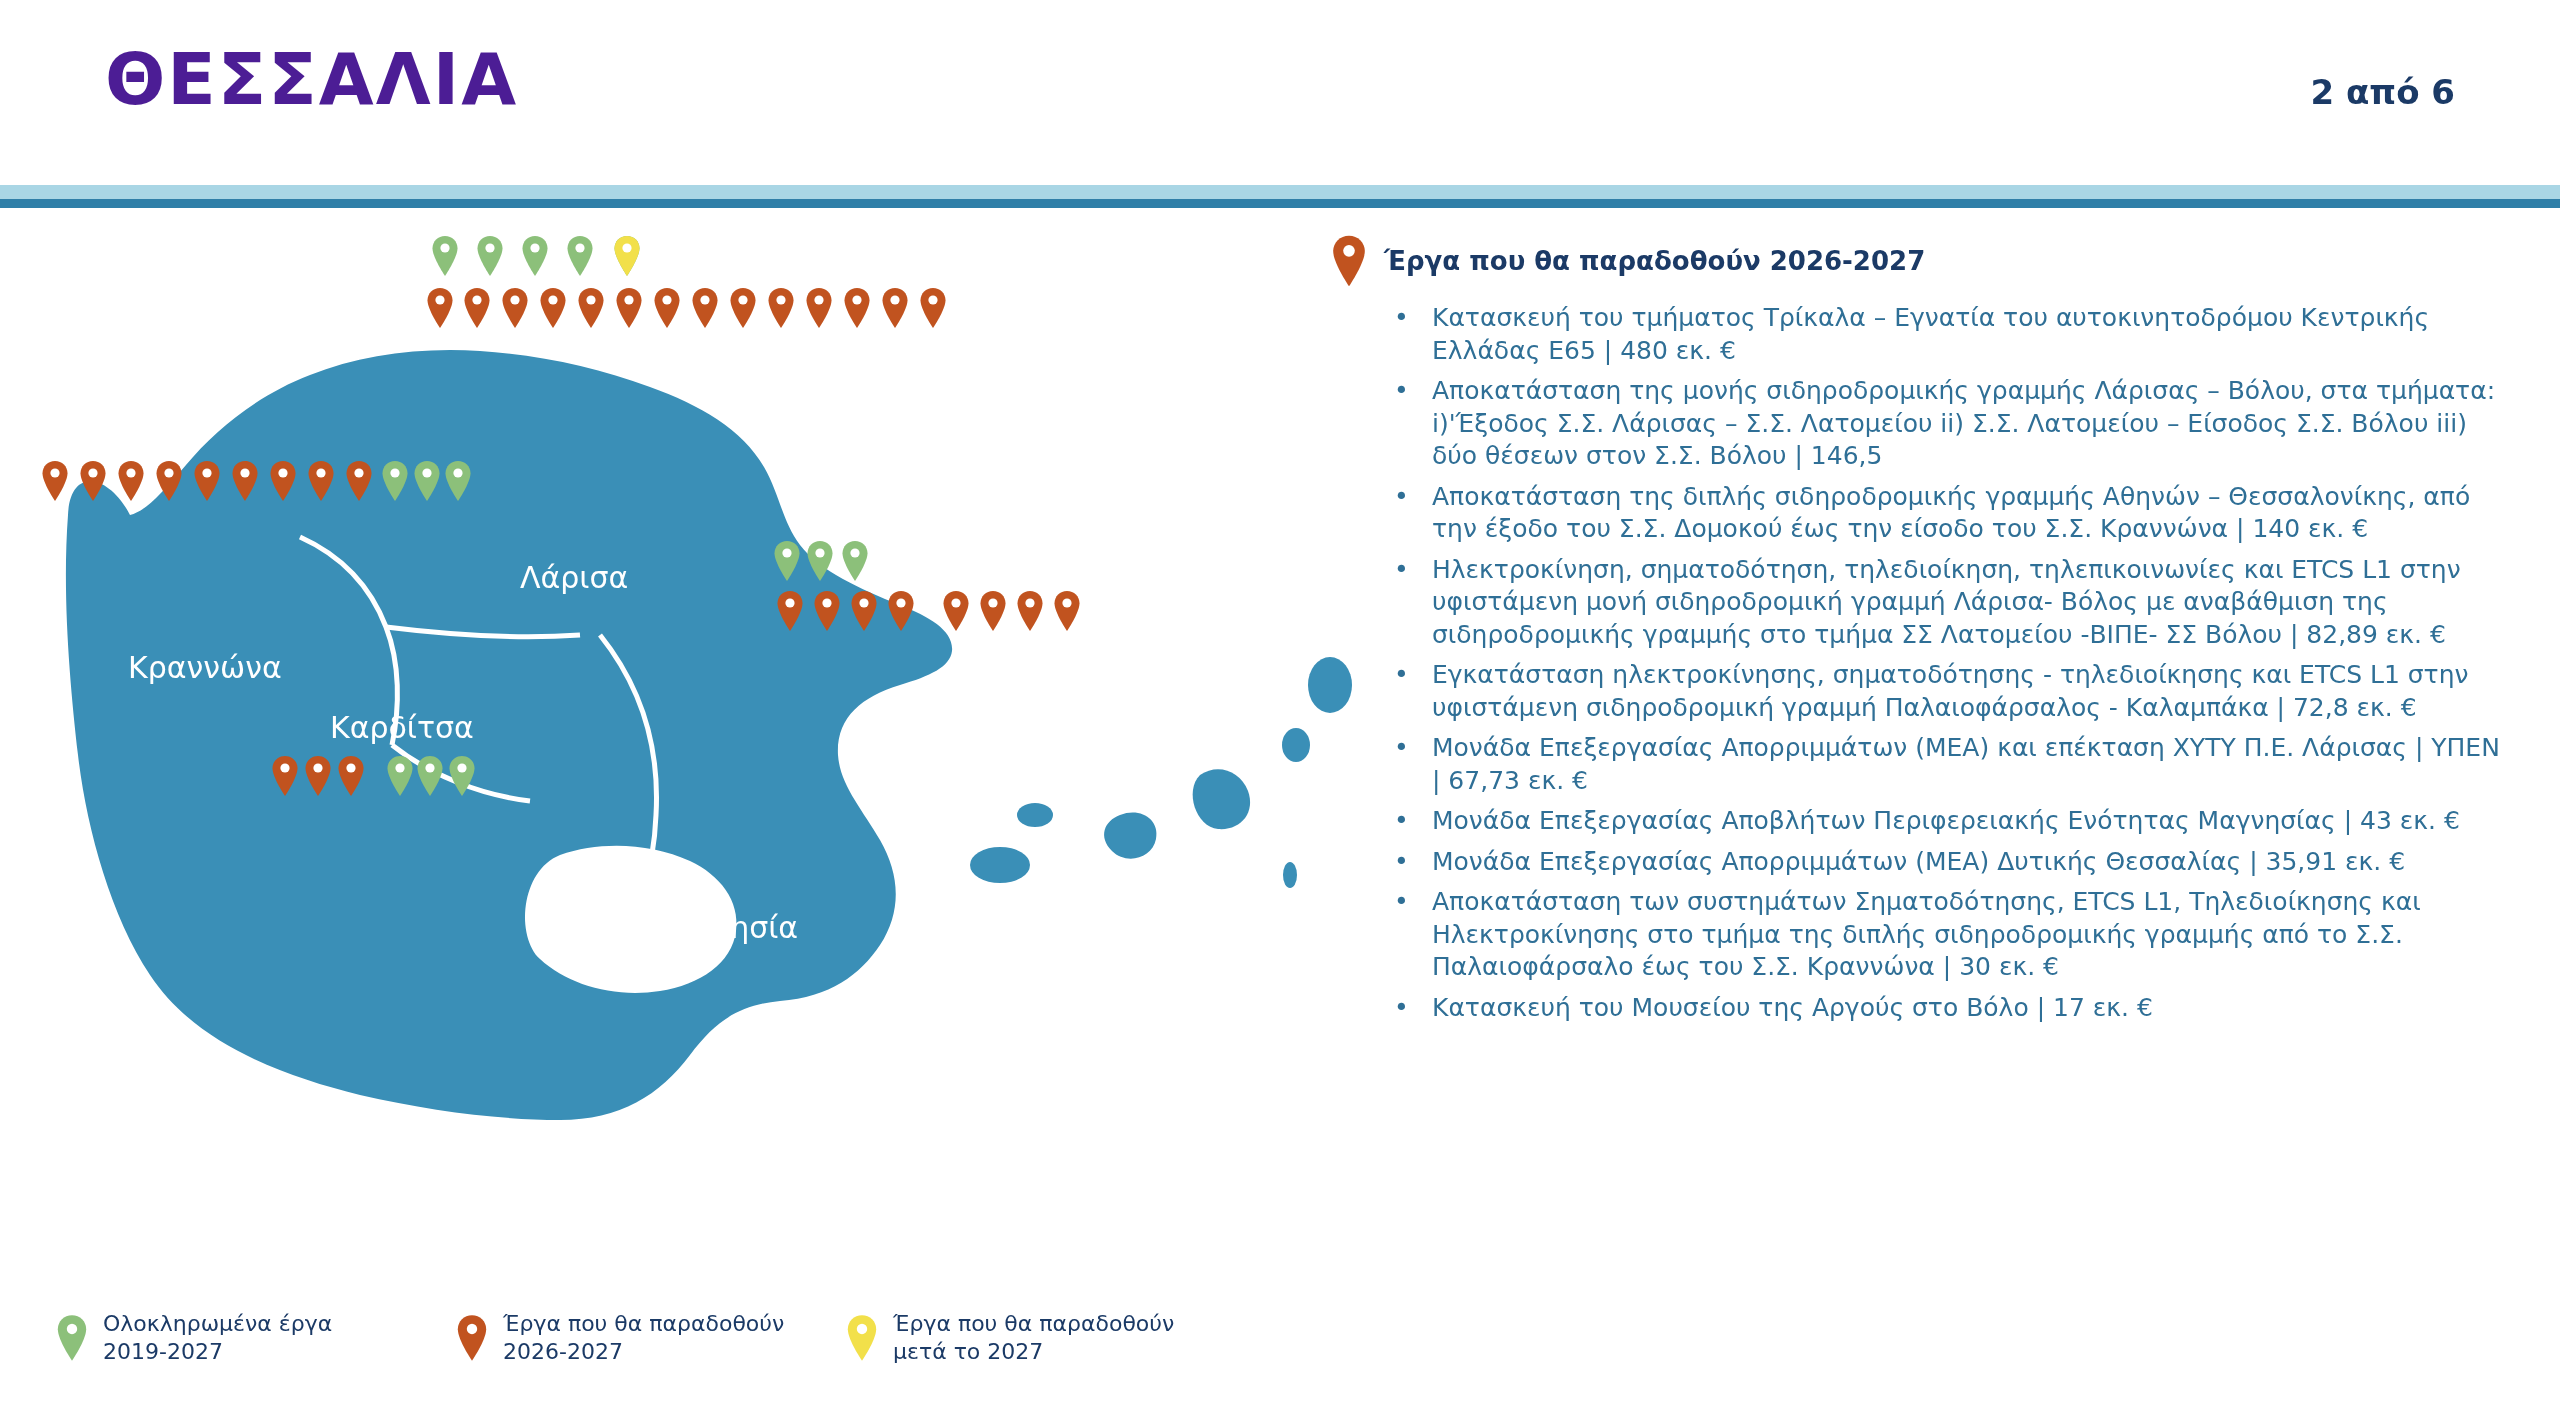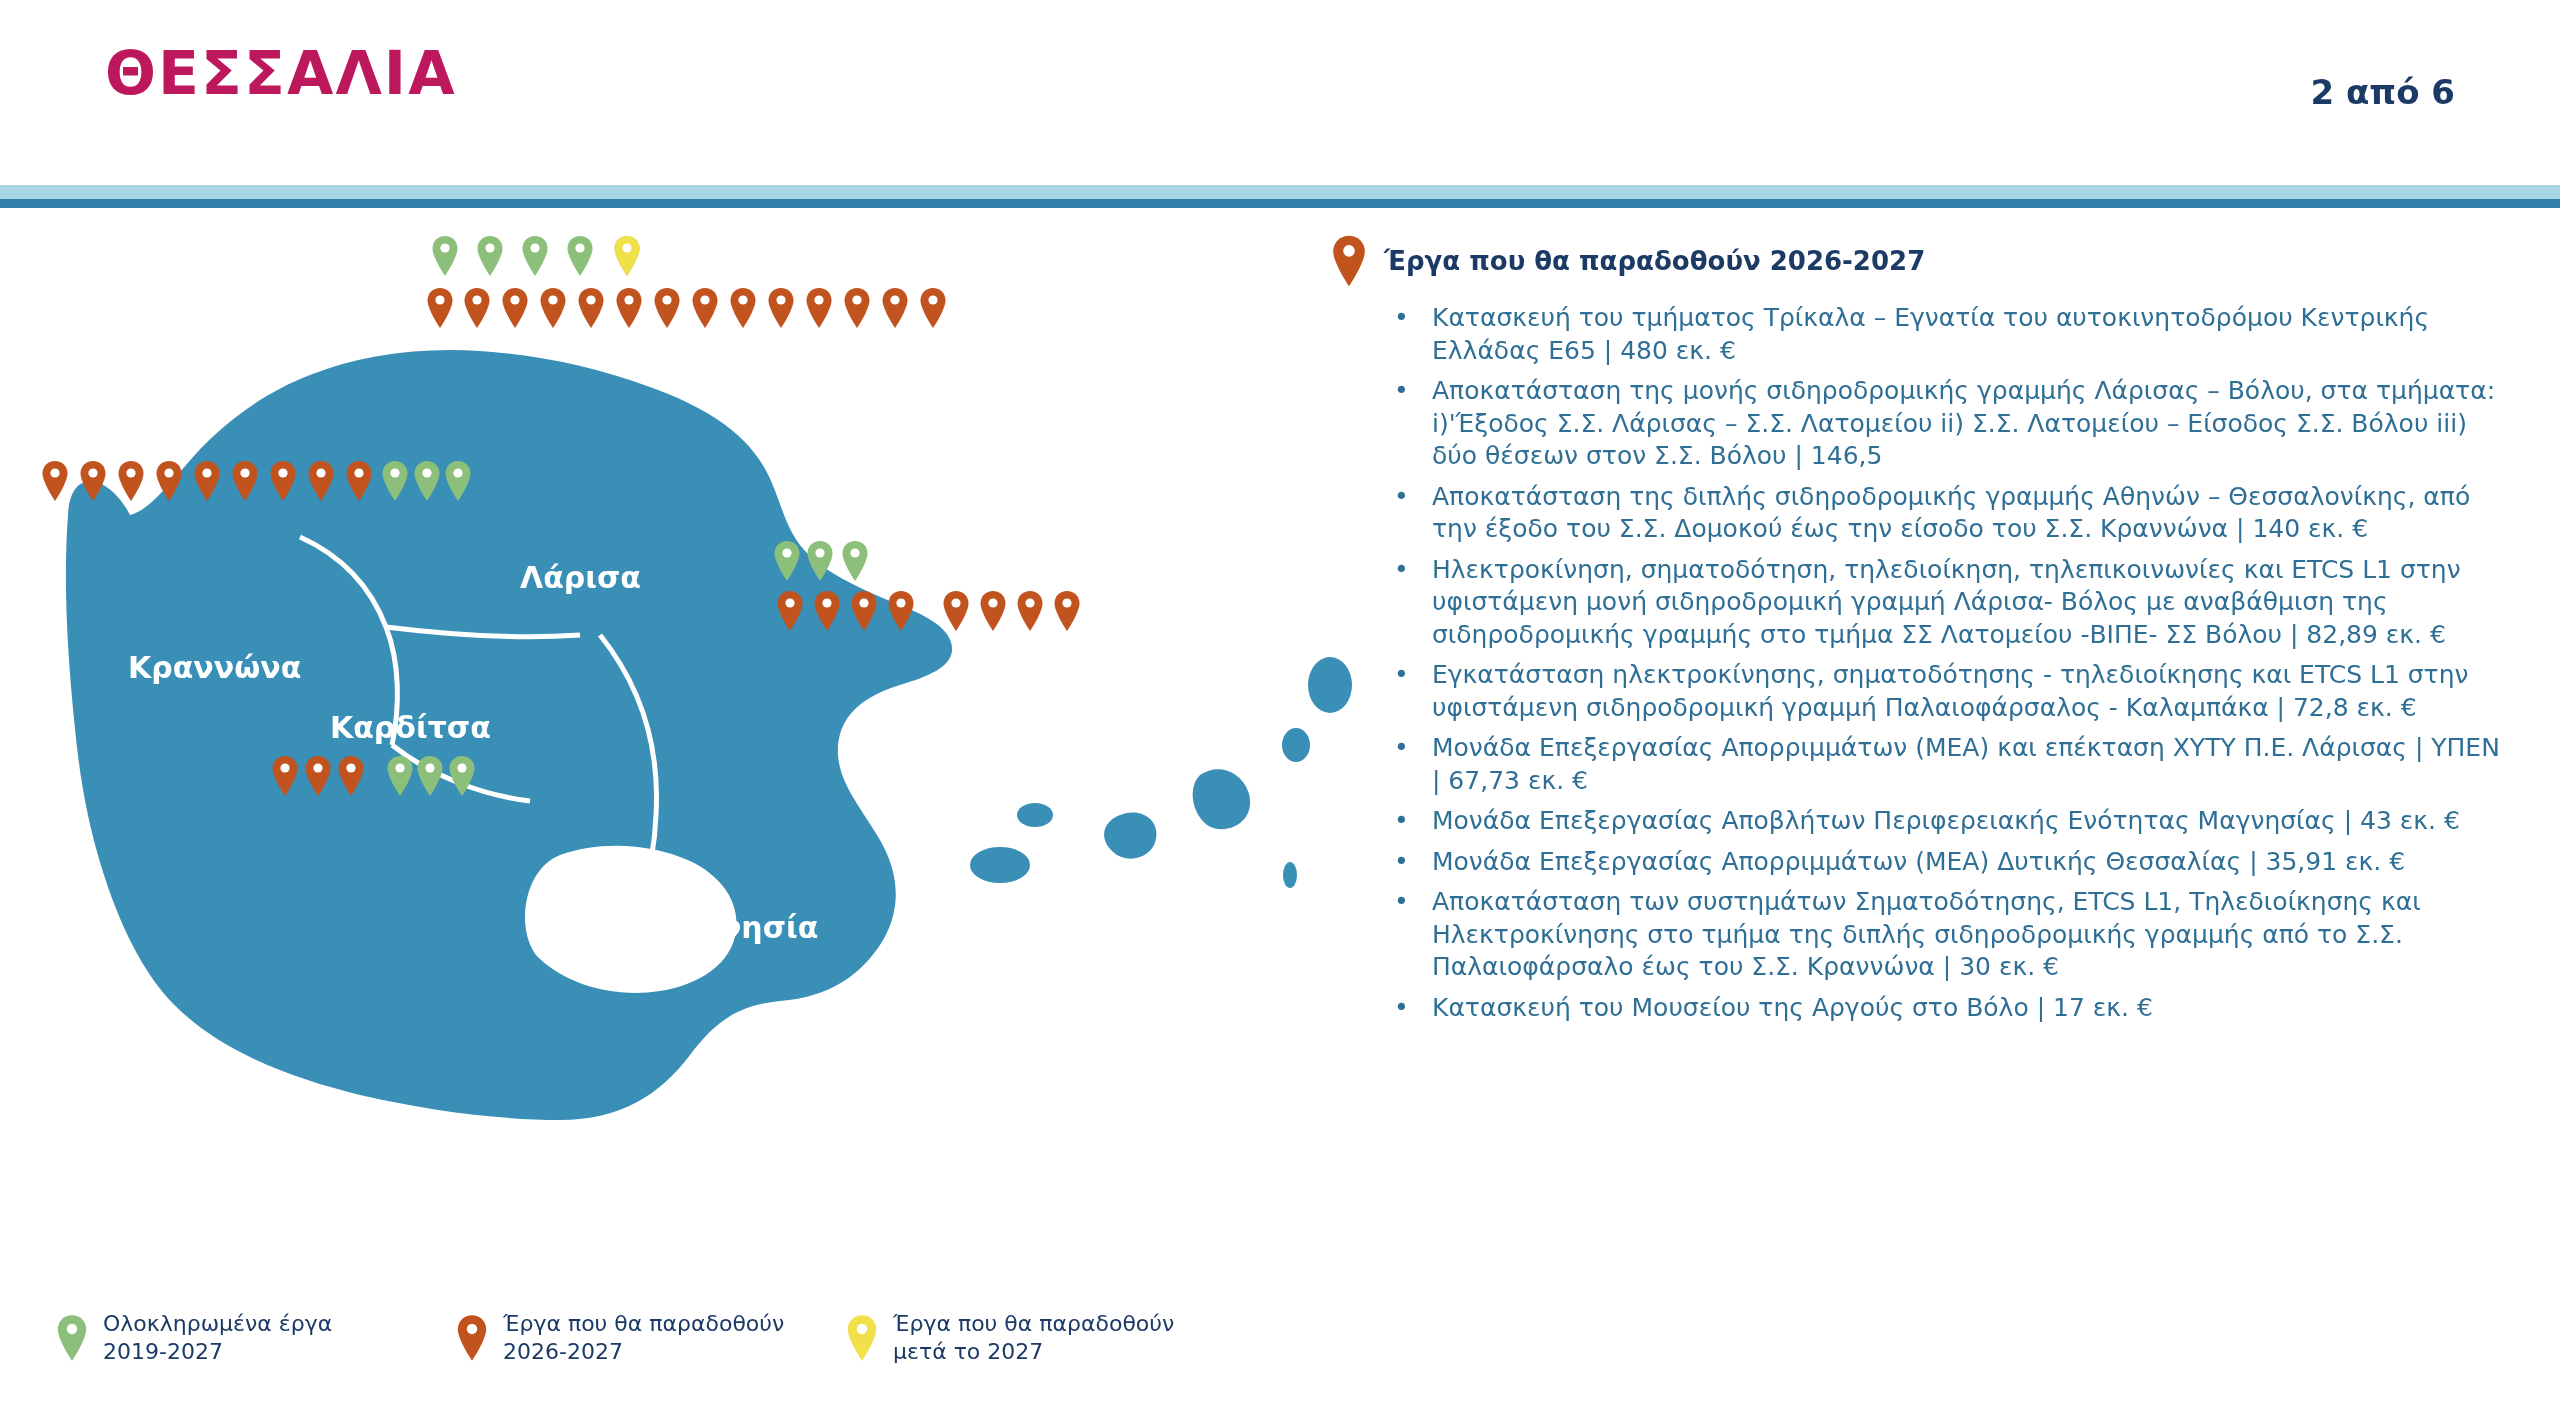--- a/index.html
+++ b/index.html
@@ -21,24 +21,24 @@
     position: absolute;
     top: 0; left: 0;
     width: 2560px;
     height: 185px;
     background: #ffffff;
   }
   .header-title {
     position: absolute;
     left: 105px;
     top: 38px;
-    font-size: 60px;
+    font-size: 71px;
     font-weight: bold;
     letter-spacing: 2px;
-    color: #be185d;
+    color: #4c1d95;
     font-family: "DejaVu Sans", sans-serif;
   }
   .header-counter {
     position: absolute;
     right: 105px;
     top: 72px;
     font-size: 34px;
     font-weight: bold;
     color: #1b3a66;
   }
@@ -66,21 +66,21 @@
     top: 215px;
     width: 1360px;
     height: 1100px;
   }
   .map-svg { position: absolute; left: 0; top: 0; }
 
   .region-label {
     position: absolute;
     color: #ffffff;
     font-size: 30px;
-    font-weight: bold;
+    font-weight: normal;
     white-space: nowrap;
   }
   .lbl-larisa   { left: 520px; top: 345px; }
   .lbl-trikala  { left: 128px; top: 435px; }
   .lbl-karditsa { left: 330px; top: 495px; }
   .lbl-magnisia { left: 650px; top: 695px; }
 
   
   .pin {
     position: absolute;

